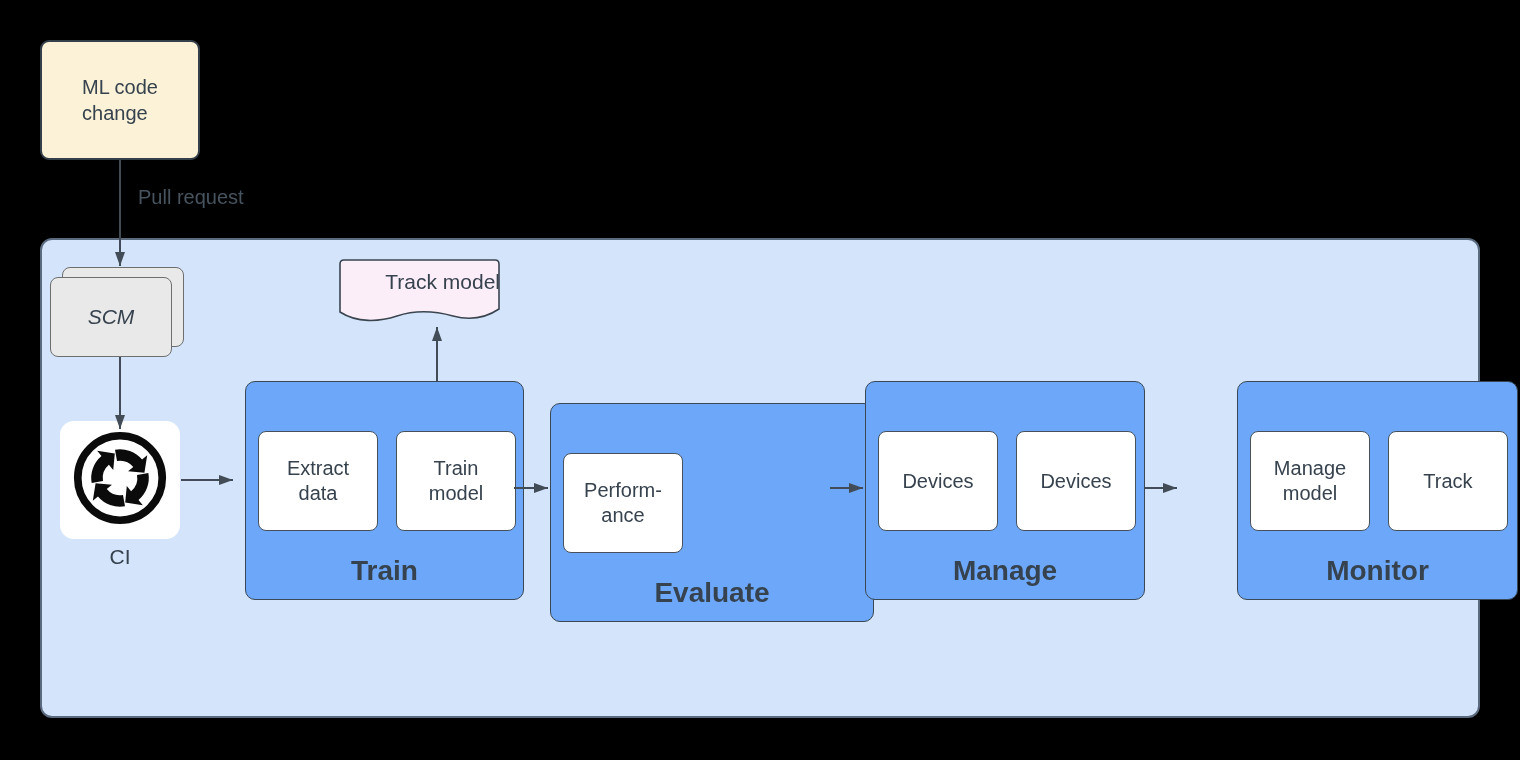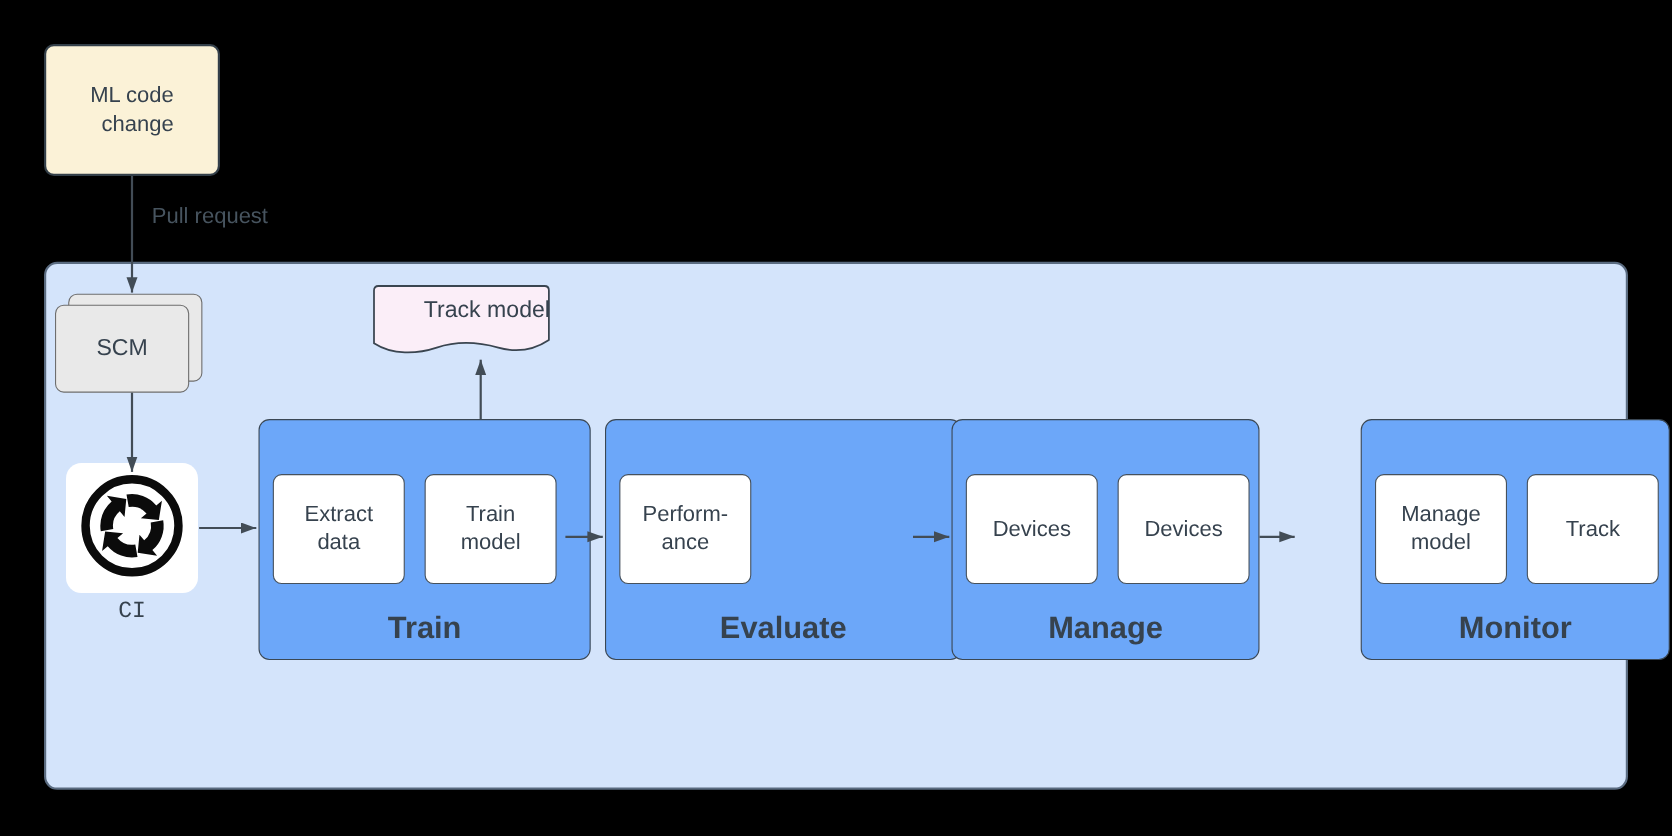--- a/index.html
+++ b/index.html
@@ -23,69 +23,69 @@
     box-sizing:border-box;
   }
   
   .ml-note{
     position:absolute;left:40px;top:40px;width:160px;height:120px;
     background:var(--note-fill);
     border:2px solid var(--note-border);
     border-radius:9px;
     box-sizing:border-box;
     display:flex;align-items:center;justify-content:center;
-    text-align:right;font-size:20px;line-height:1.3;color:var(--ink);
+    text-align:left;font-size:20px;line-height:1.3;color:var(--ink);
     white-space:pre-line;
   }
   .pull-label{
     position:absolute;left:138px;top:186px;
     font-size:20px;color:var(--muted);text-align:right;
   }
   
   .scm-card{
     position:absolute;width:122px;height:80px;
     background:var(--scm-fill);
     border:1.5px solid var(--scm-border);
     border-radius:8px;box-sizing:border-box;
   }
   .scm-back{left:62px;top:267px;}
   .scm-front{
     left:50px;top:277px;
     display:flex;align-items:center;justify-content:center;
-    font-size:21px;color:var(--ink);
+    font-size:21px;color:var(--ink);font-style:italic;
   }
   
   .ci-box{
     position:absolute;left:60px;top:421px;width:120px;height:118px;
     background:#fff;border-radius:14px;
   }
   .ci-icon{
     position:absolute;left:72px;top:430px;width:96px;height:96px;
     color:var(--icon);
   }
   .ci-label{
     position:absolute;left:60px;top:545px;width:120px;
-    text-align:center;font-size:21px;color:var(--ink);font-family:Liberation Mono, monospace;
+    text-align:center;font-size:21px;color:var(--ink);
   }
   
   .doc{position:absolute;left:339px;top:259px;width:161px;height:74px;}
   .doc path{fill:var(--doc-fill);stroke:var(--doc-border);stroke-width:1.6;}
   .doc-label{
     position:absolute;left:339px;top:270px;width:161px;
     text-align:right;font-size:21px;color:var(--ink);
   }
   
   .stagebox{
     position:absolute;top:381px;height:219px;
     background:var(--stage-fill);
     border:1.6px solid var(--stage-border);
     border-radius:10px;box-sizing:border-box;
   }
-  .stage-0{left:235px;width:302px;}
-  .stage-1{left:550px;width:324px;}
+  .stage-0{left:245px;width:279px;}
+  .stage-1{left:550px;width:324px;margin-top:22px;}
   .stage-2{left:865px;width:280px;}
   .stage-3{left:1237px;width:281px;}
   .item{
     position:absolute;top:49px;width:120px;height:100px;
     background:var(--subbox-fill);
     border:1.6px solid var(--subbox-border);
     border-radius:8px;box-sizing:border-box;
     display:flex;align-items:center;justify-content:center;
     text-align:center;font-size:20px;line-height:1.25;color:var(--ink);
     white-space:pre-line;

